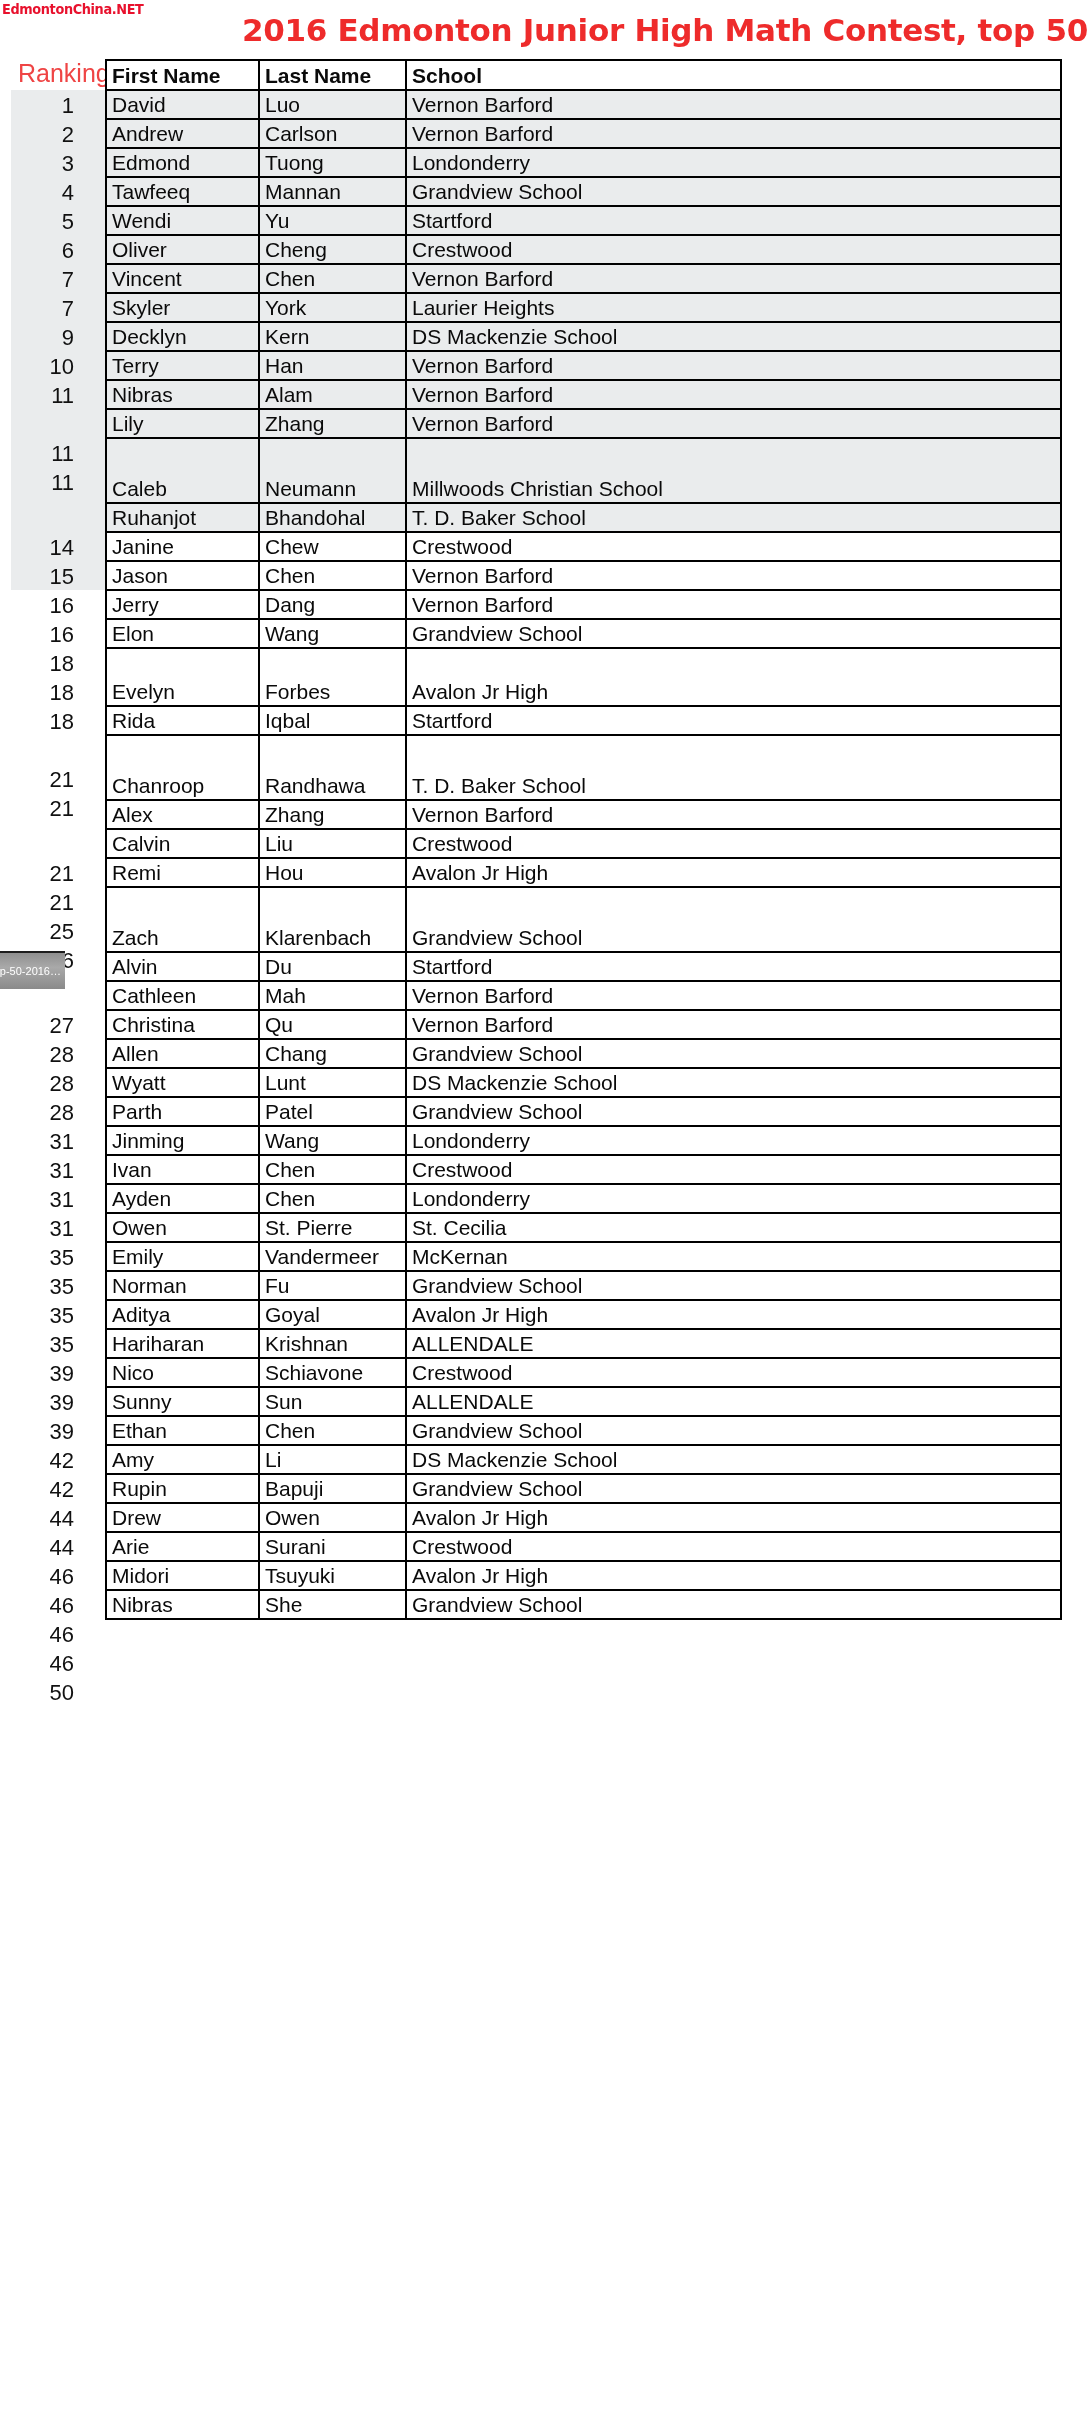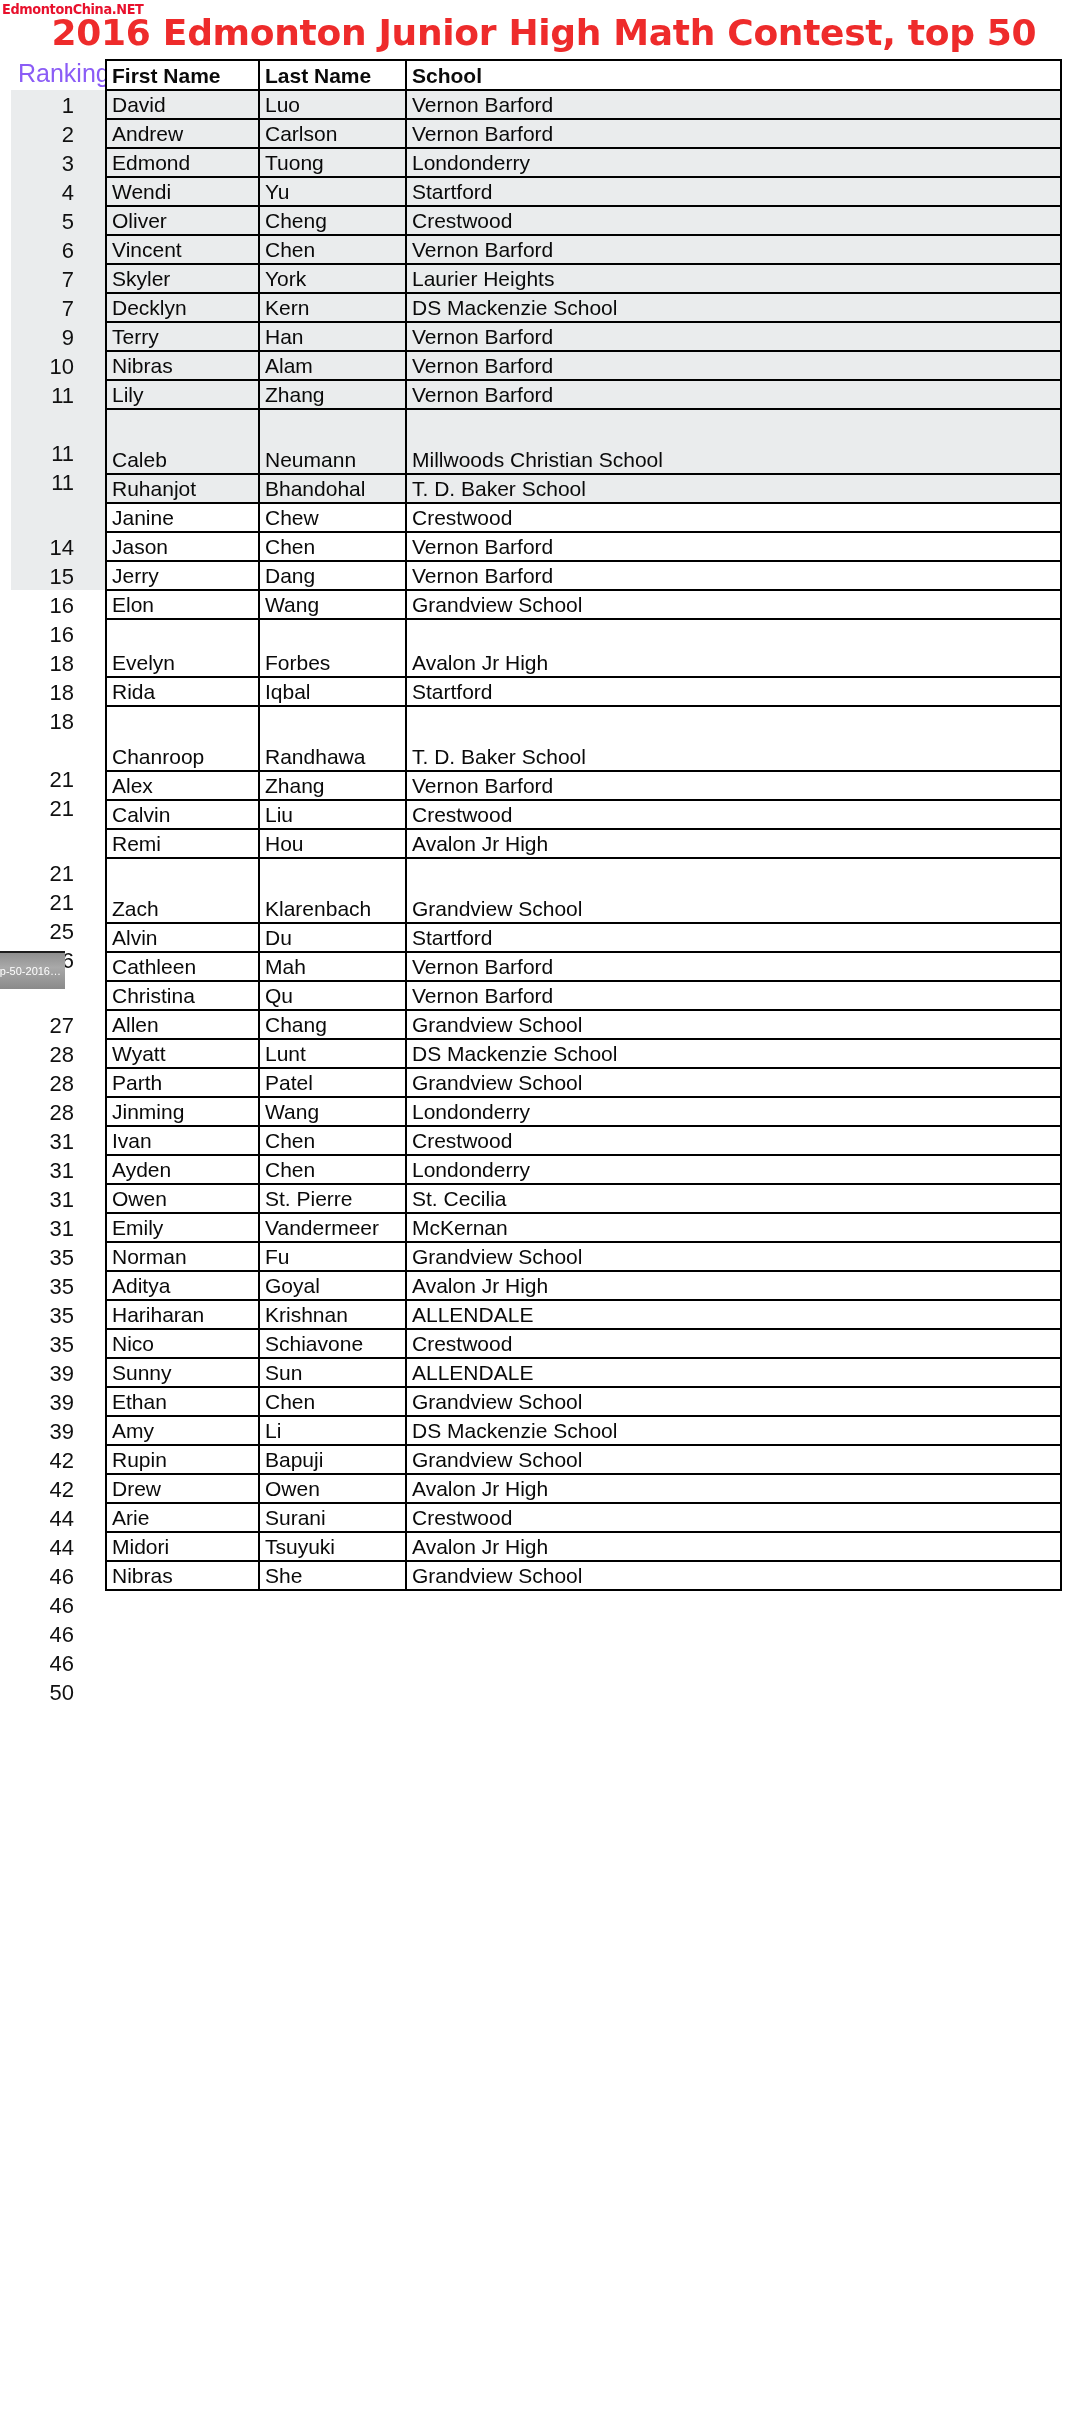--- a/index.html
+++ b/index.html
@@ -22,35 +22,35 @@
     color:#e8112d;
     transform:scaleX(0.92);
     transform-origin:left top;
     white-space:nowrap;
   }
 
   
   #title{
     position:absolute;
     left:0;top:12px;width:1088px;
-    text-align:center;
+    text-align:right;
     font-family:"DejaVu Sans",sans-serif;
     font-weight:bold;
-    font-size:36px;
+    font-size:31px;
     letter-spacing:-0.3px;
     color:#ee2b2b;
     white-space:nowrap;
   }
 
   
   #ranking-label{
     position:absolute;
     left:18px;top:59px;
     font-size:25px;
-    color:#8b5cf6;
+    color:#ef4444;
     line-height:28px;
     white-space:nowrap;
   }
 
   
   #rank-shade{
     position:absolute;
     left:11px;
     width:95px;
     background:#eaeced;
@@ -171,20 +171,25 @@
         </tr>
         <tr class="shaded">
           <td>Andrew</td>
           <td>Carlson</td>
           <td>Vernon Barford</td>
         </tr>
         <tr class="shaded">
           <td>Edmond</td>
           <td>Tuong</td>
           <td>Londonderry</td>
+        </tr>
+        <tr class="shaded">
+          <td>Tawfeeq</td>
+          <td>Mannan</td>
+          <td>Grandview School</td>
         </tr>
         <tr class="shaded">
           <td>Wendi</td>
           <td>Yu</td>
           <td>Startford</td>
         </tr>
         <tr class="shaded">
           <td>Oliver</td>
           <td>Cheng</td>
           <td>Crestwood</td>

